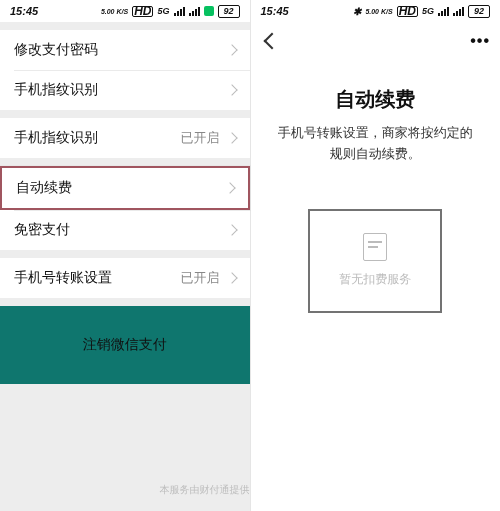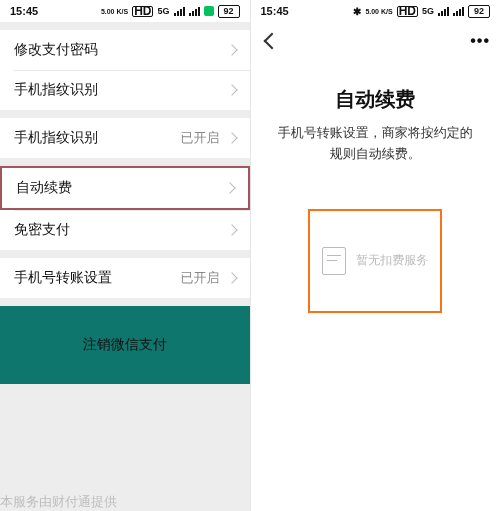--- a/index.html
+++ b/index.html
@@ -30,20 +30,21 @@
   
   .status-bar {
     height: 22px;
     display: flex;
     align-items: center;
     justify-content: space-between;
     padding: 0 10px;
     font-size: 11px;
     font-weight: 600;
     color: #111;
+    font-style: italic;
   }
   .status-right { display: flex; align-items: center; gap: 4px; }
   .sig { display: inline-flex; align-items: flex-end; gap: 1px; }
   .sig i { width: 2px; background:#111; display:inline-block; }
   .sig i:nth-child(1){height:3px} .sig i:nth-child(2){height:5px}
   .sig i:nth-child(3){height:7px} .sig i:nth-child(4){height:9px}
   .batt {
     padding: 0 2px;
     border: 1px solid #111;
     border-radius: 2px;
@@ -123,24 +124,24 @@
     text-align:center;
     font-size:14px;
     padding:30px 0;
     background:#0f766e;
     color:#111;
     margin-top:8px;
   }
 
   .footer-note {
     margin-top:auto;
-    text-align:left;
-    font-size:13px;
+    text-align:right;
+    font-size:10px;
     color:#bdbdbd;
-    padding-bottom:0;
+    padding-bottom:14px;
   }
 
   
   .r-body {
     padding: 26px 24px 0;
     text-align:center;
   }
   .r-title {
     font-size:20px;
     font-weight:600;
@@ -150,23 +151,23 @@
   .r-desc {
     font-size:13px;
     color:#333;
     line-height:1.6;
   }
 
   .empty-box {
     margin: 44px auto 0;
     width: 130px;
     height: 100px;
-    border:2px solid #f97316;
+    border:2px solid #737373;
     display:flex;
-    flex-direction:row;
+    flex-direction:column;
     align-items:center;
     justify-content:center;
     gap:10px;
   }
   .doc-icon {
     width:22px; height:26px;
     border:1.5px solid #bbb;
     border-radius:2px;
     position:relative;
   }

